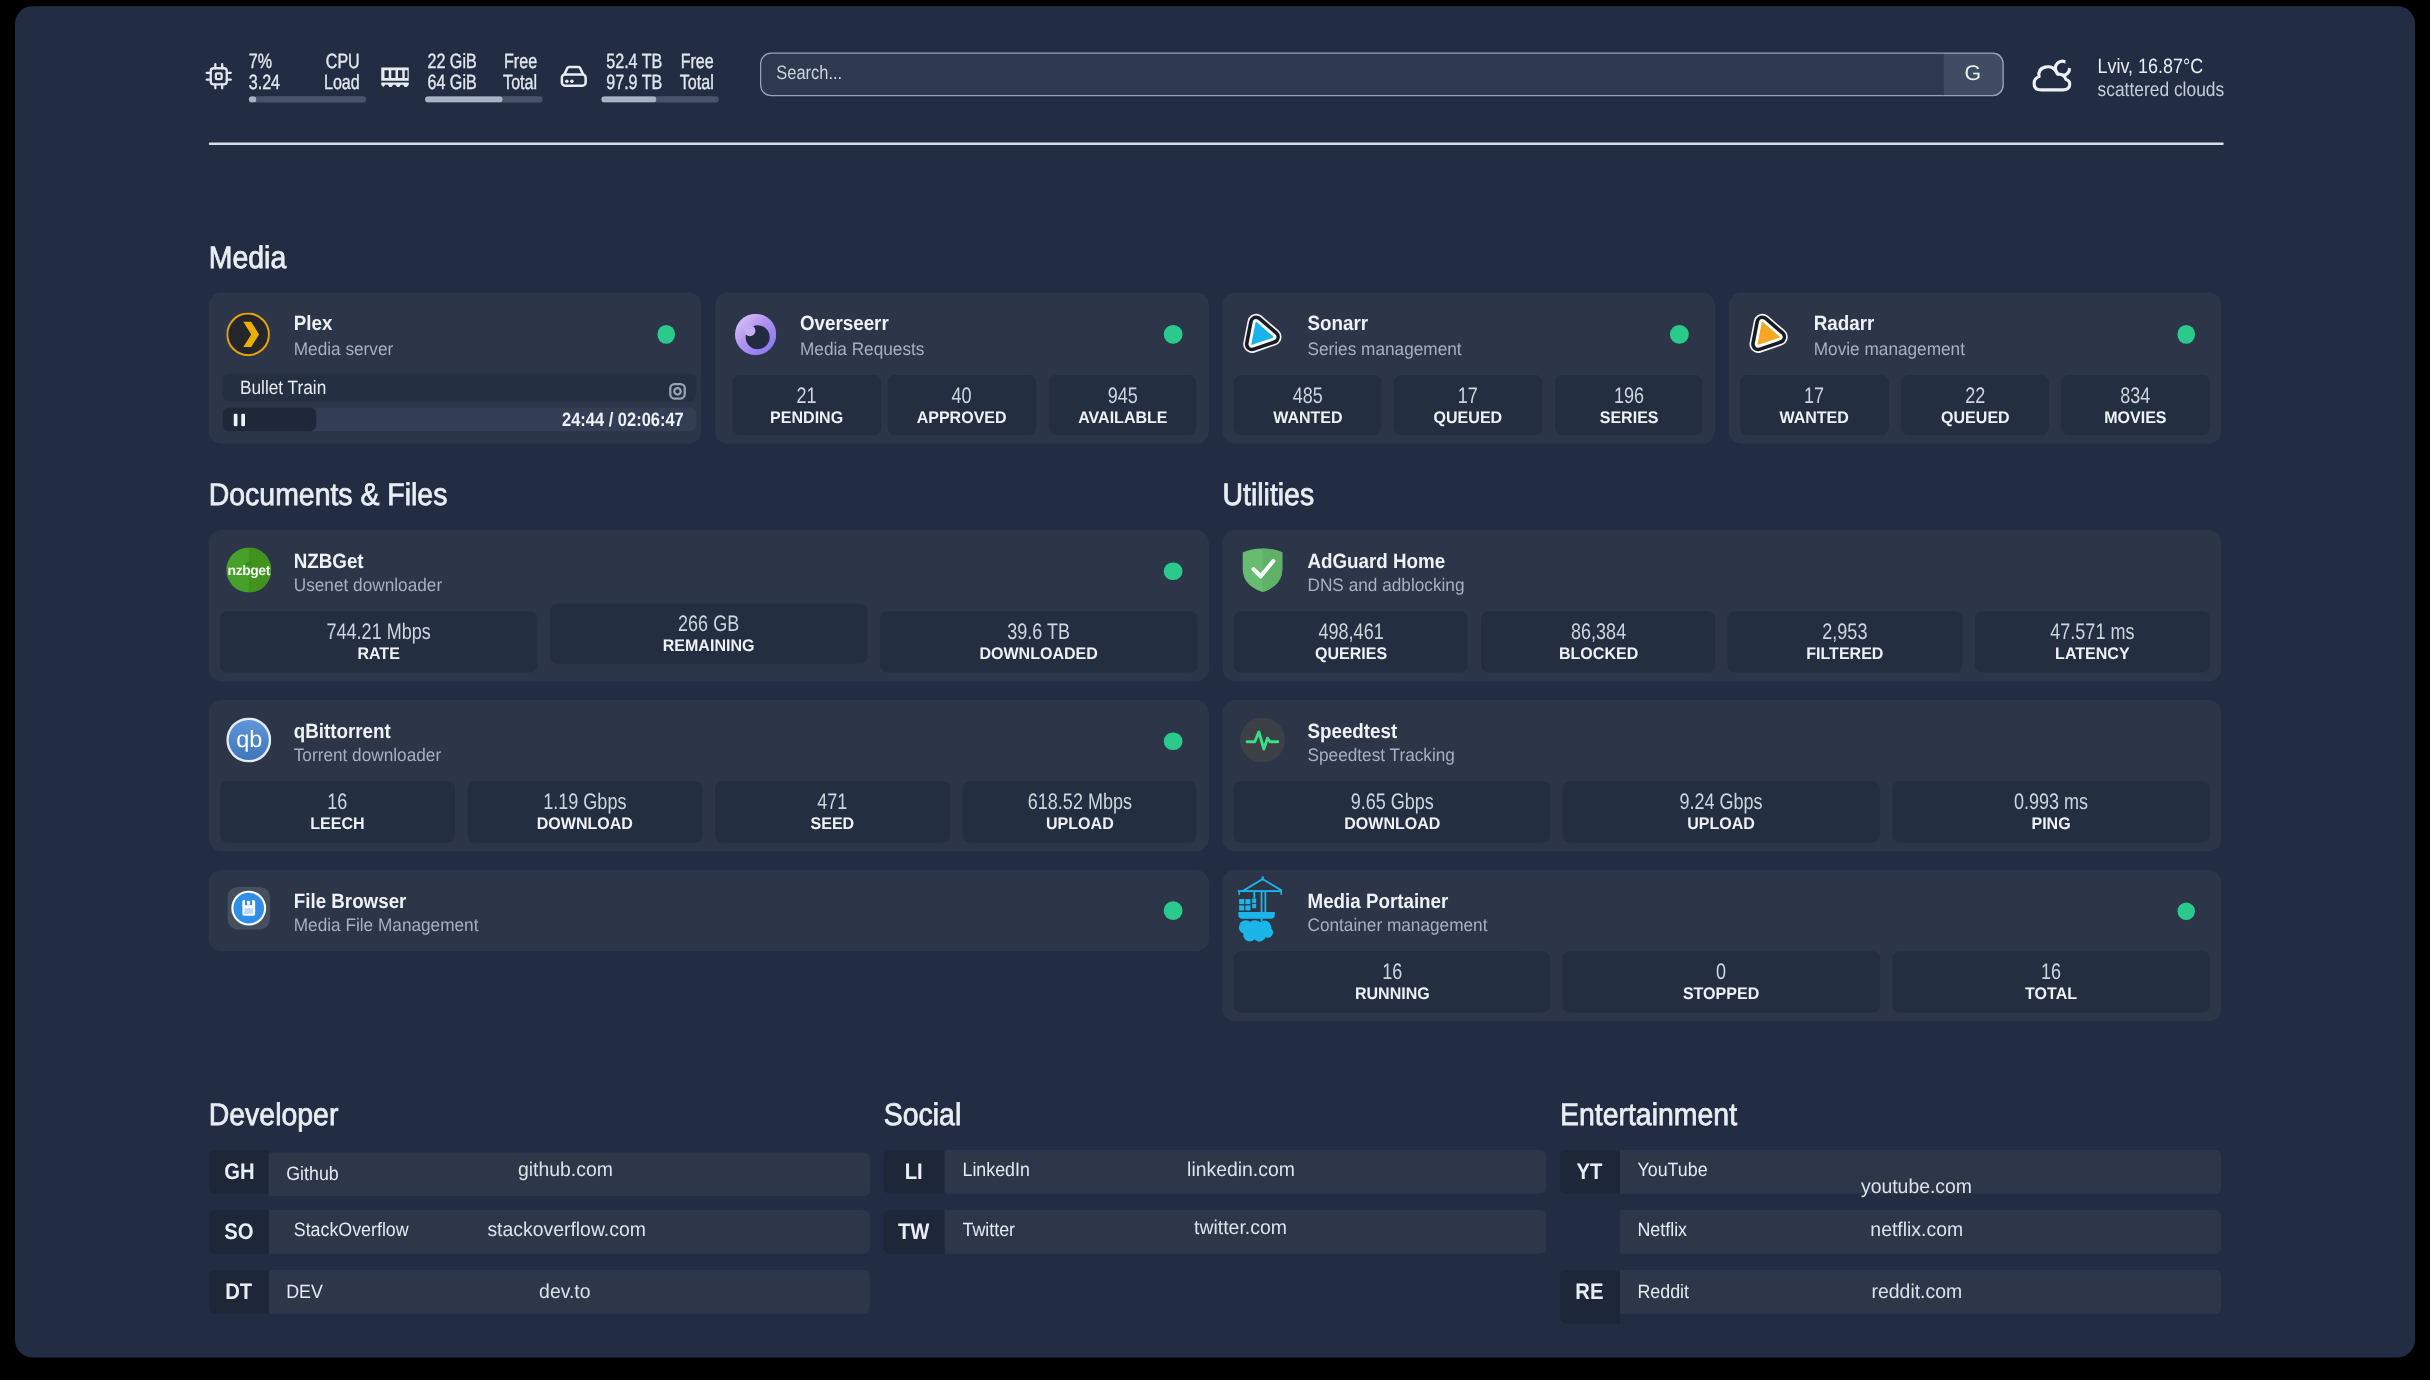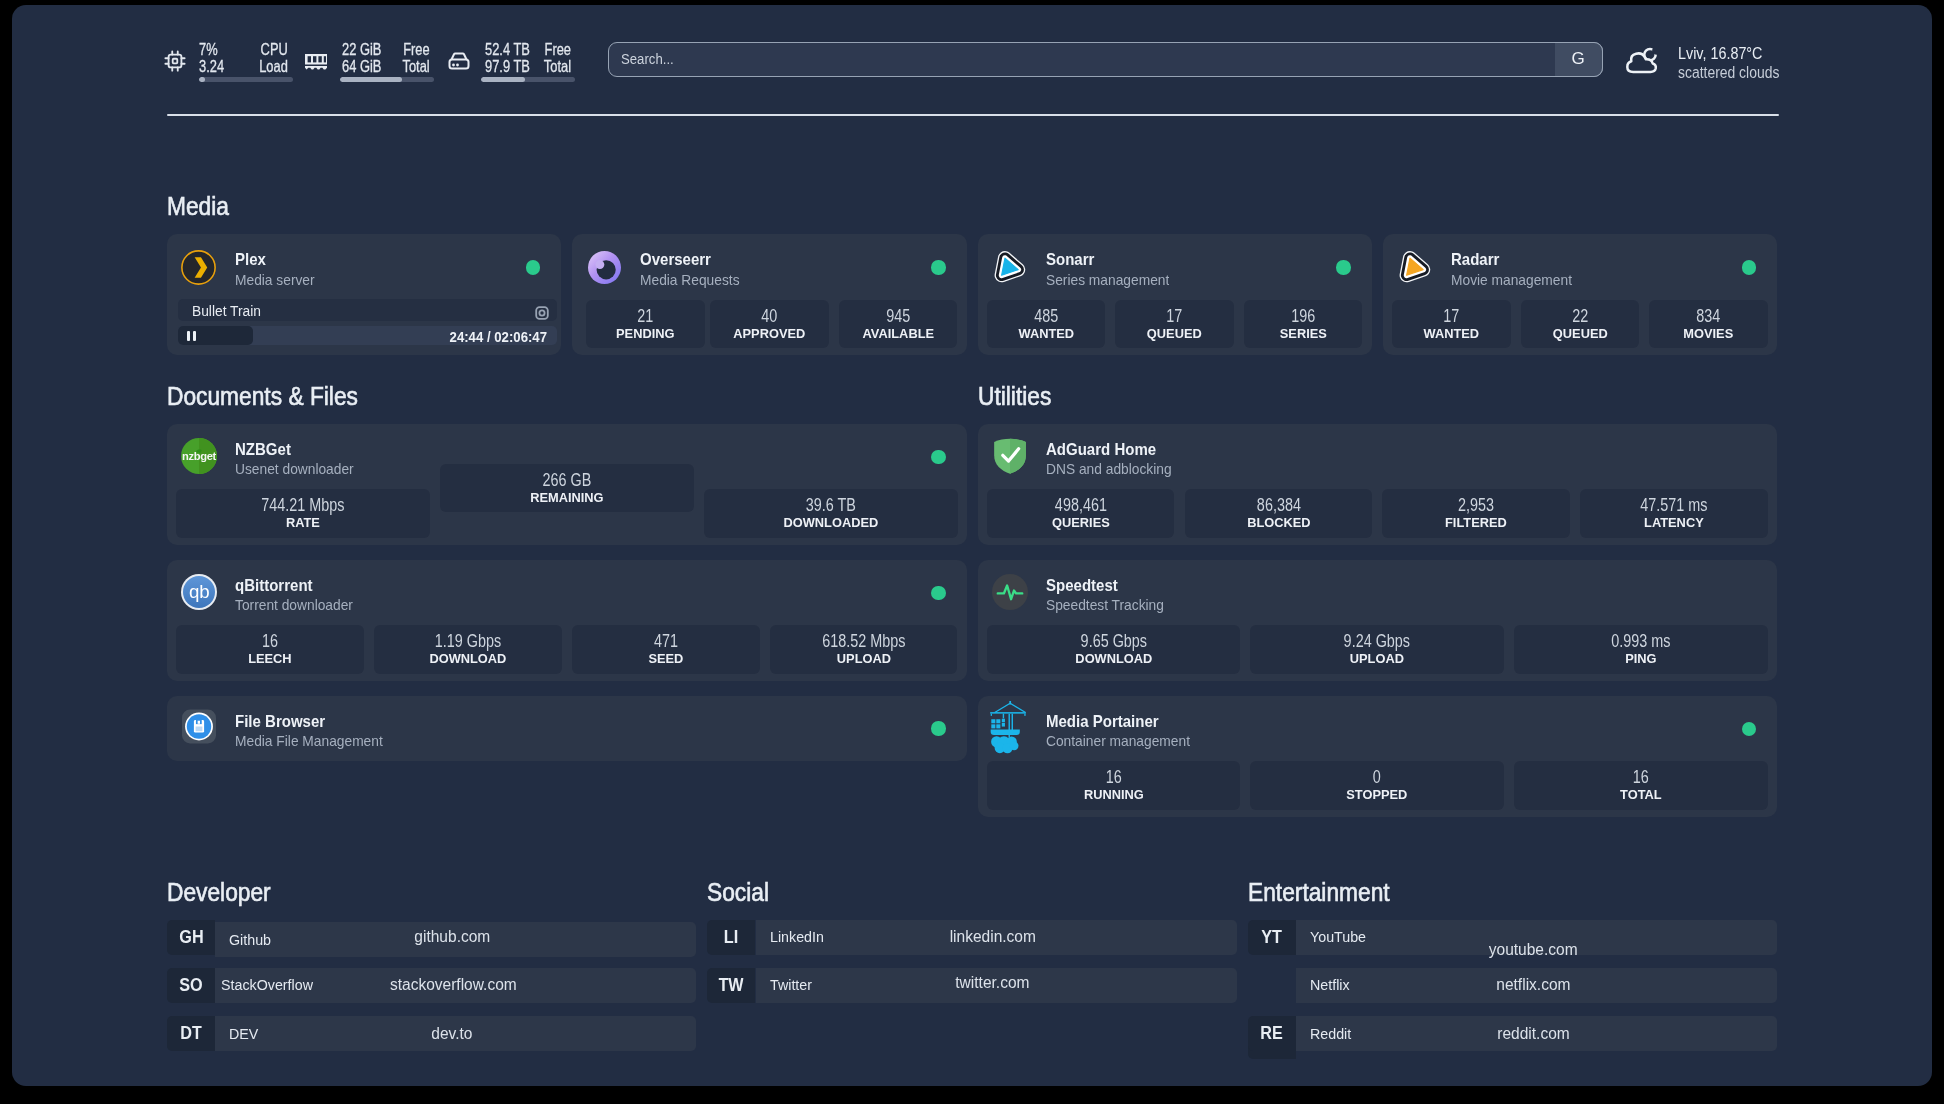--- a/index.html
+++ b/index.html
@@ -187,21 +187,21 @@
       <path d="M42 36 Q50 28 58 34 L54 42 Q48 38 44 42 Z" fill="#2f8f18"></path>
       <text x="50" y="61" font-family="Liberation Sans,sans-serif" font-size="31" font-weight="700" letter-spacing="-1" fill="#f4f6f4" text-anchor="middle">nzbget</text>
     </svg></div>
 <div class="ttl" style="left:235px;top:439.8px">NZBGet</div>
 <div class="sub" style="left:235px;top:461.3px">Usenet downloader</div>
 <div class="dot" style="left:931.25px;top:449.5px"></div>
 <div class="sb" style="left:176.2px;top:489.3px;width:253.8px;height:48.3px">
     <div class="sv">744.21 Mbps</div>
     <div class="sl">RATE</div>
   </div>
-<div class="sb" style="left:440.0px;top:464px;width:253.8px;height:48.3px">
+<div class="sb" style="left:440.0px;top:483px;width:253.8px;height:48.3px">
     <div class="sv">266 GB</div>
     <div class="sl">REMAINING</div>
   </div>
 <div class="sb" style="left:703.8px;top:489.3px;width:253.8px;height:48.3px">
     <div class="sv">39.6 TB</div>
     <div class="sl">DOWNLOADED</div>
   </div>
 <div class="card" style="left:167px;top:559.8px;width:799.75px;height:121px"></div>
 <div class="abs" style="left:181px;top:573.5px"><svg width="36" height="36" viewBox="0 0 100 100">
       <defs>
@@ -340,21 +340,21 @@
   </div>
 <div class="bm-nm" style="left:215.2px;top:922px;width:481.09999999999997px;height:35.2px;padding-left:14px">
     <span>Github</span>
   </div>
 <div class="bm-url" style="left:215.2px;top:919.5px;width:472.09999999999997px;height:35.2px">
     <span>github.com</span>
   </div>
 <div class="bm-ab" style="left:167px;top:967.9px;height:35.2px">
     <span>SO</span>
   </div>
-<div class="bm-nm" style="left:215.2px;top:967.9px;width:481.09999999999997px;height:35.2px;padding-left:6px">
+<div class="bm-nm" style="left:215.2px;top:967.9px;width:481.09999999999997px;height:35.2px;padding-left:20px">
     <span>StackOverflow</span>
   </div>
 <div class="bm-url" style="left:215.2px;top:967.9px;width:472.09999999999997px;height:35.2px">
     <span>stackoverflow.com</span>
   </div>
 <div class="bm-ab" style="left:167px;top:1016.3px;height:35.2px">
     <span>DT</span>
   </div>
 <div class="bm-nm" style="left:215.2px;top:1016.3px;width:481.09999999999997px;height:35.2px;padding-left:14px">
     <span>DEV</span>

